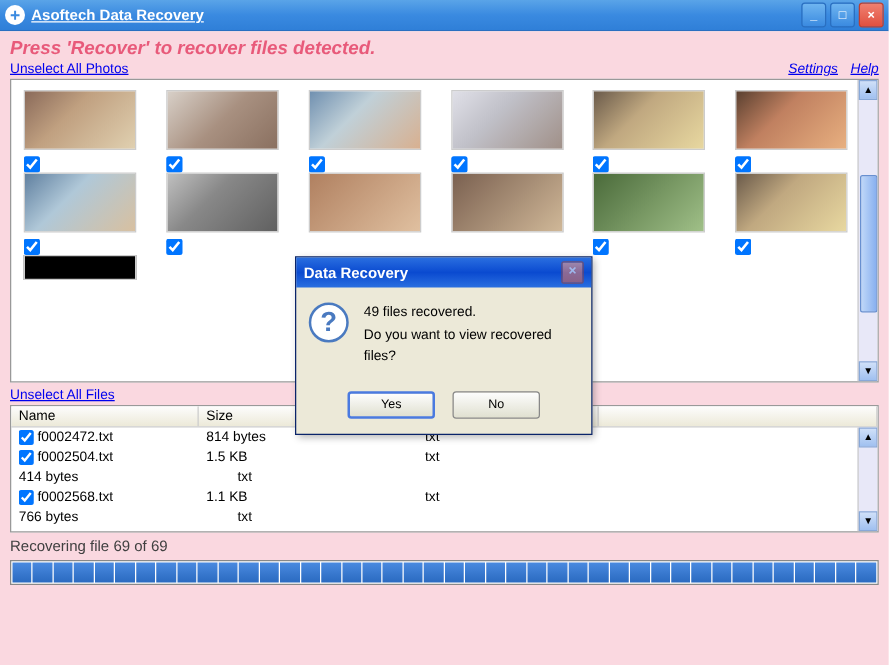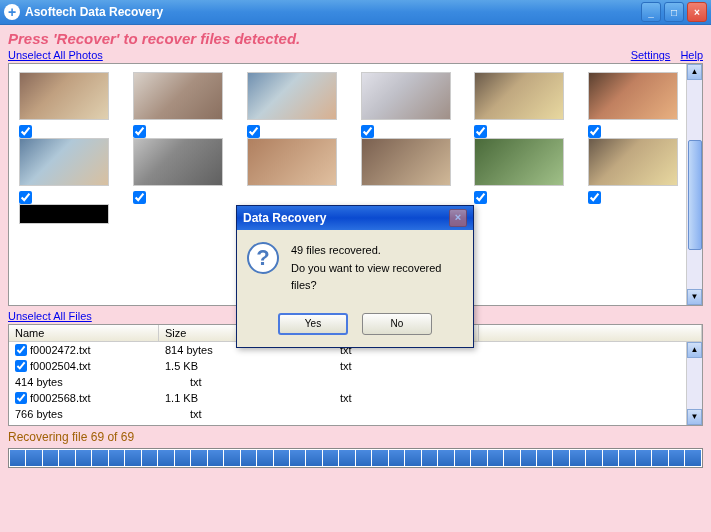--- a/index.html
+++ b/index.html
@@ -1,31 +1,31 @@
 <!DOCTYPE html>
 <html><head>
 <meta charset="utf-8">
 <style>
 * { box-sizing: border-box; margin: 0; padding: 0; }
 body { font-family: Tahoma, sans-serif; font-size: 11px; background: #fff; width: 711px; height: 532px; overflow: hidden; }
 
 
 .titlebar { height: 25px; background: linear-gradient(to bottom, #5aa4e8 0%, #3a8ae0 50%, #2f7fd8 100%); display: flex; align-items: center; padding: 0 4px; color: #fff; font-size: 12px; font-weight: bold; border-bottom: 1px solid #2a6fc0; }
 .titlebar .app-icon { width: 16px; height: 16px; background: #fff; border-radius: 50%; margin-right: 5px; display: flex; align-items: center; justify-content: center; color: #3a8ae0; font-weight: bold; font-size: 14px; }
-.titlebar .title-text { flex: 1; }
+.titlebar .title-text { flex: 1; text-decoration: underline; }
 .win-controls { display: flex; gap: 3px; }
 .win-btn { width: 20px; height: 20px; background: linear-gradient(to bottom, #6fb5f0, #3a8ae0); border: 1px solid #2a6fc0; border-radius: 3px; display: flex; align-items: center; justify-content: center; color: #fff; font-size: 10px; cursor: pointer; }
 .win-btn.close { background: linear-gradient(to bottom, #f08070, #e05040); border-color: #c04030; }
 
 
 .main { background: #fad8e0; height: calc(532px - 25px); padding: 5px 8px; position: relative; }
 .instruction { color: #e85a7a; font-style: italic; font-size: 15px; font-weight: bold; margin-bottom: 2px; }
 .top-links { display: flex; justify-content: space-between; margin-bottom: 2px; gap: 26px; }
 .link { color: #0000ee; text-decoration: underline; cursor: pointer; }
-.right-links { display: flex; gap: 10px; }
+.right-links { display: flex; gap: 10px; font-style: italic; }
 
 
 .photo-area { background: #fff; border: 1px solid #999; height: 243px; position: relative; overflow: hidden; }
 .photo-grid { padding: 8px 10px; display: grid; grid-template-columns: repeat(6, 1fr); gap: 18px 10px; }
 .photo-item { position: relative; }
 .thumb { width: 90px; height: 48px; border: 1px solid #ccc; background: #888; display: block; }
 .photo-item input[type="checkbox"] { position: absolute; bottom: -18px; left: 0; width: 13px; height: 13px; }
 .vscroll { position: absolute; right: 0; top: 0; width: 16px; height: 100%; background: #e8e8f8; border-left: 1px solid #ccc; }
 .vscroll-btn { height: 16px; background: linear-gradient(#d0e0f8,#a0c0f0); border: 1px solid #88a8d8; font-size: 8px; text-align: center; line-height: 14px; }
 .vscroll-thumb { width: 14px; margin: 0 auto; background: linear-gradient(to right,#c0d8f8,#88b0f0); border: 1px solid #6890d0; border-radius: 2px; }
@@ -43,21 +43,21 @@
 .col-rest { flex: 1; }
 .file-rows { }
 .file-row { display: flex; height: 16px; align-items: center; }
 .file-row .cell { padding: 0 6px; font-size: 11px; }
 .file-row .cell.name { width: 150px; display: flex; align-items: center; gap: 3px; }
 .file-row .cell.size { width: 175px; }
 .file-row .cell.ext { width: 145px; }
 .file-row input[type="checkbox"] { width: 12px; height: 12px; }
 
 
-.status { color: #a16207; font-size: 12px; margin-top: 4px; }
+.status { color: #404040; font-size: 12px; margin-top: 4px; }
 
 
 .progress-wrap { border: 1px solid #888; background: #fff; height: 20px; margin-top: 4px; padding: 1px; display: flex; gap: 1px; }
 .progress-block { flex: 1; background: linear-gradient(to bottom,#4a8ae0,#2a6ac0); }
 
 
 .dialog { position: absolute; left: 236px; top: 180px; width: 238px; background: #ece9d8; border: 1px solid #0a246a; box-shadow: 2px 2px 6px rgba(0,0,0,.3); }
 .dlg-title { height: 24px; background: linear-gradient(to bottom,#2a6fe0 0%,#0a4ad0 50%,#2a6fe0 100%); color: #fff; font-weight: bold; font-size: 12px; display: flex; align-items: center; padding: 0 6px; justify-content: space-between; }
 .dlg-close { width: 18px; height: 18px; background: linear-gradient(#f0a090,#d06050); border: 1px solid #a04030; border-radius: 2px; color: #fff; text-align: center; line-height: 14px; font-size: 11px; cursor: pointer; opacity: 0.6; }
 .dlg-body { padding: 12px 10px; display: flex; gap: 12px; }

